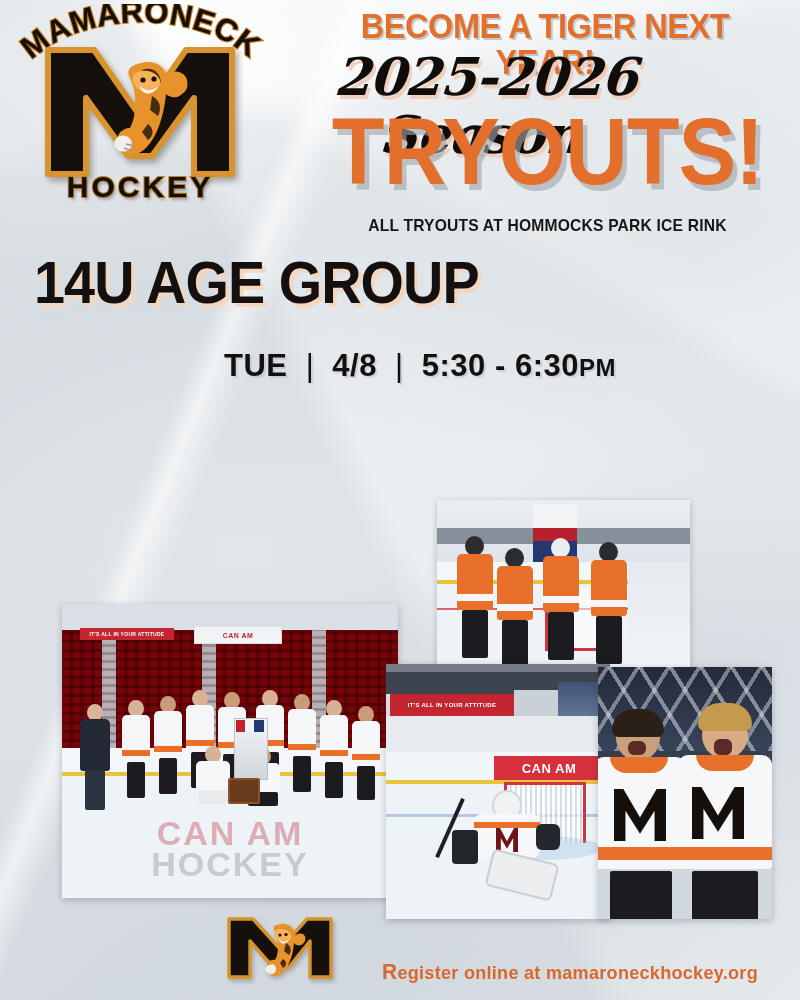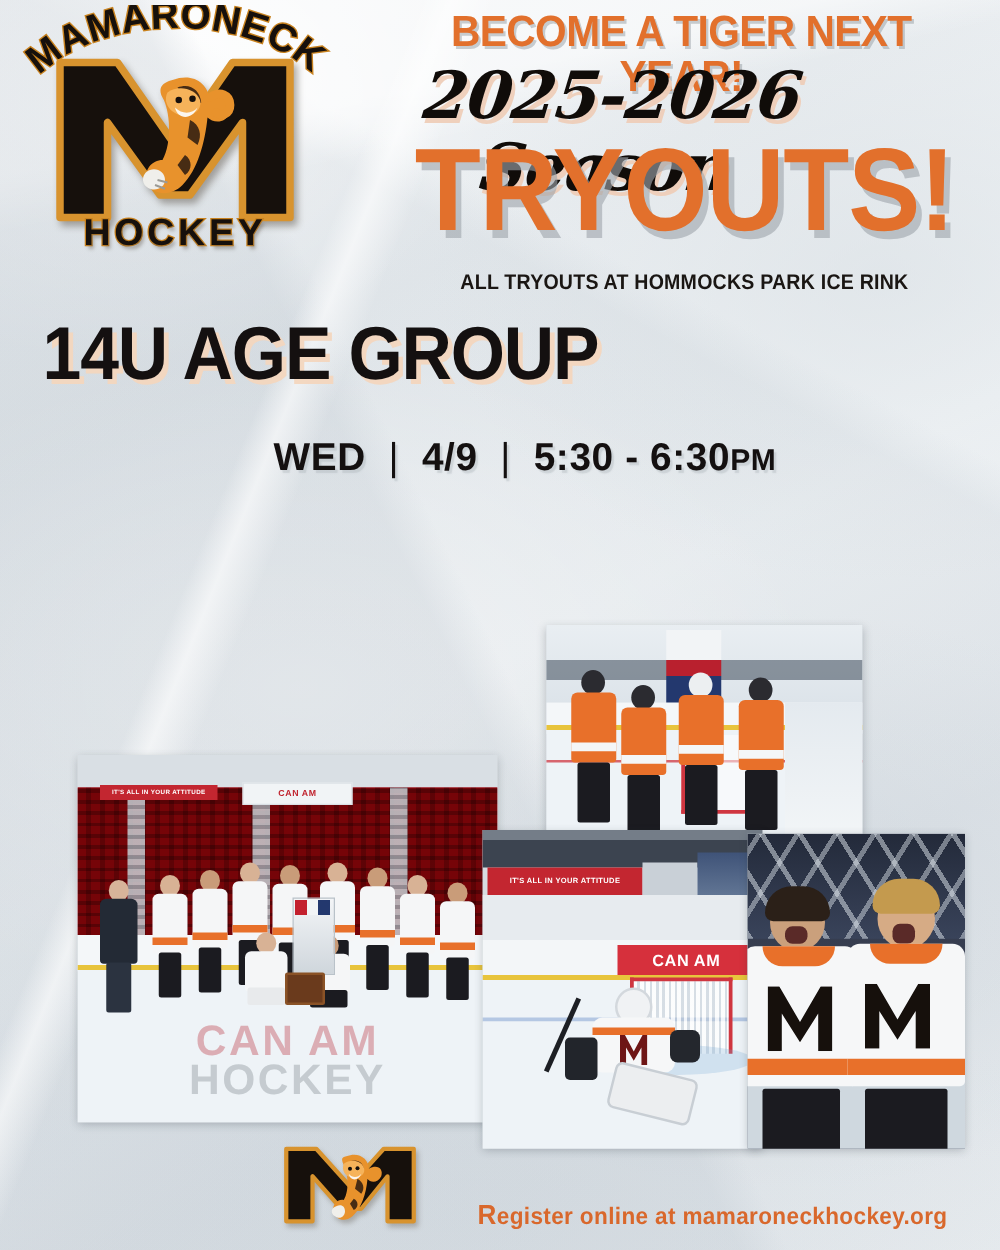--- a/index.html
+++ b/index.html
@@ -200,23 +200,23 @@
 
   <div class="become">BECOME A TIGER NEXT YEAR!</div>
   <div class="season">2025-2026 Season</div>
   <div class="tryouts">TRYOUTS!</div>
   <div class="rink-line">ALL TRYOUTS AT HOMMOCKS PARK ICE RINK</div>
 
   <div class="age-group">14U AGE GROUP</div>
 
   <div class="schedule">
     <div class="sched-row">
-      <span>WED</span>
+      <span>TUE</span>
       <span class="sep">|</span>
-      <span>4/9</span>
+      <span>4/8</span>
       <span class="sep">|</span>
       <span>5:30</span>
       <span>-</span>
       <span>6:30</span><span class="ampm">PM</span>
     </div>
   </div>
 
   <div class="photo p-four">
     <div class="ph">
       <div style="position:absolute;left:0;top:0;right:0;height:62px;background:linear-gradient(#e9eef2,#dde4ea);"></div>

